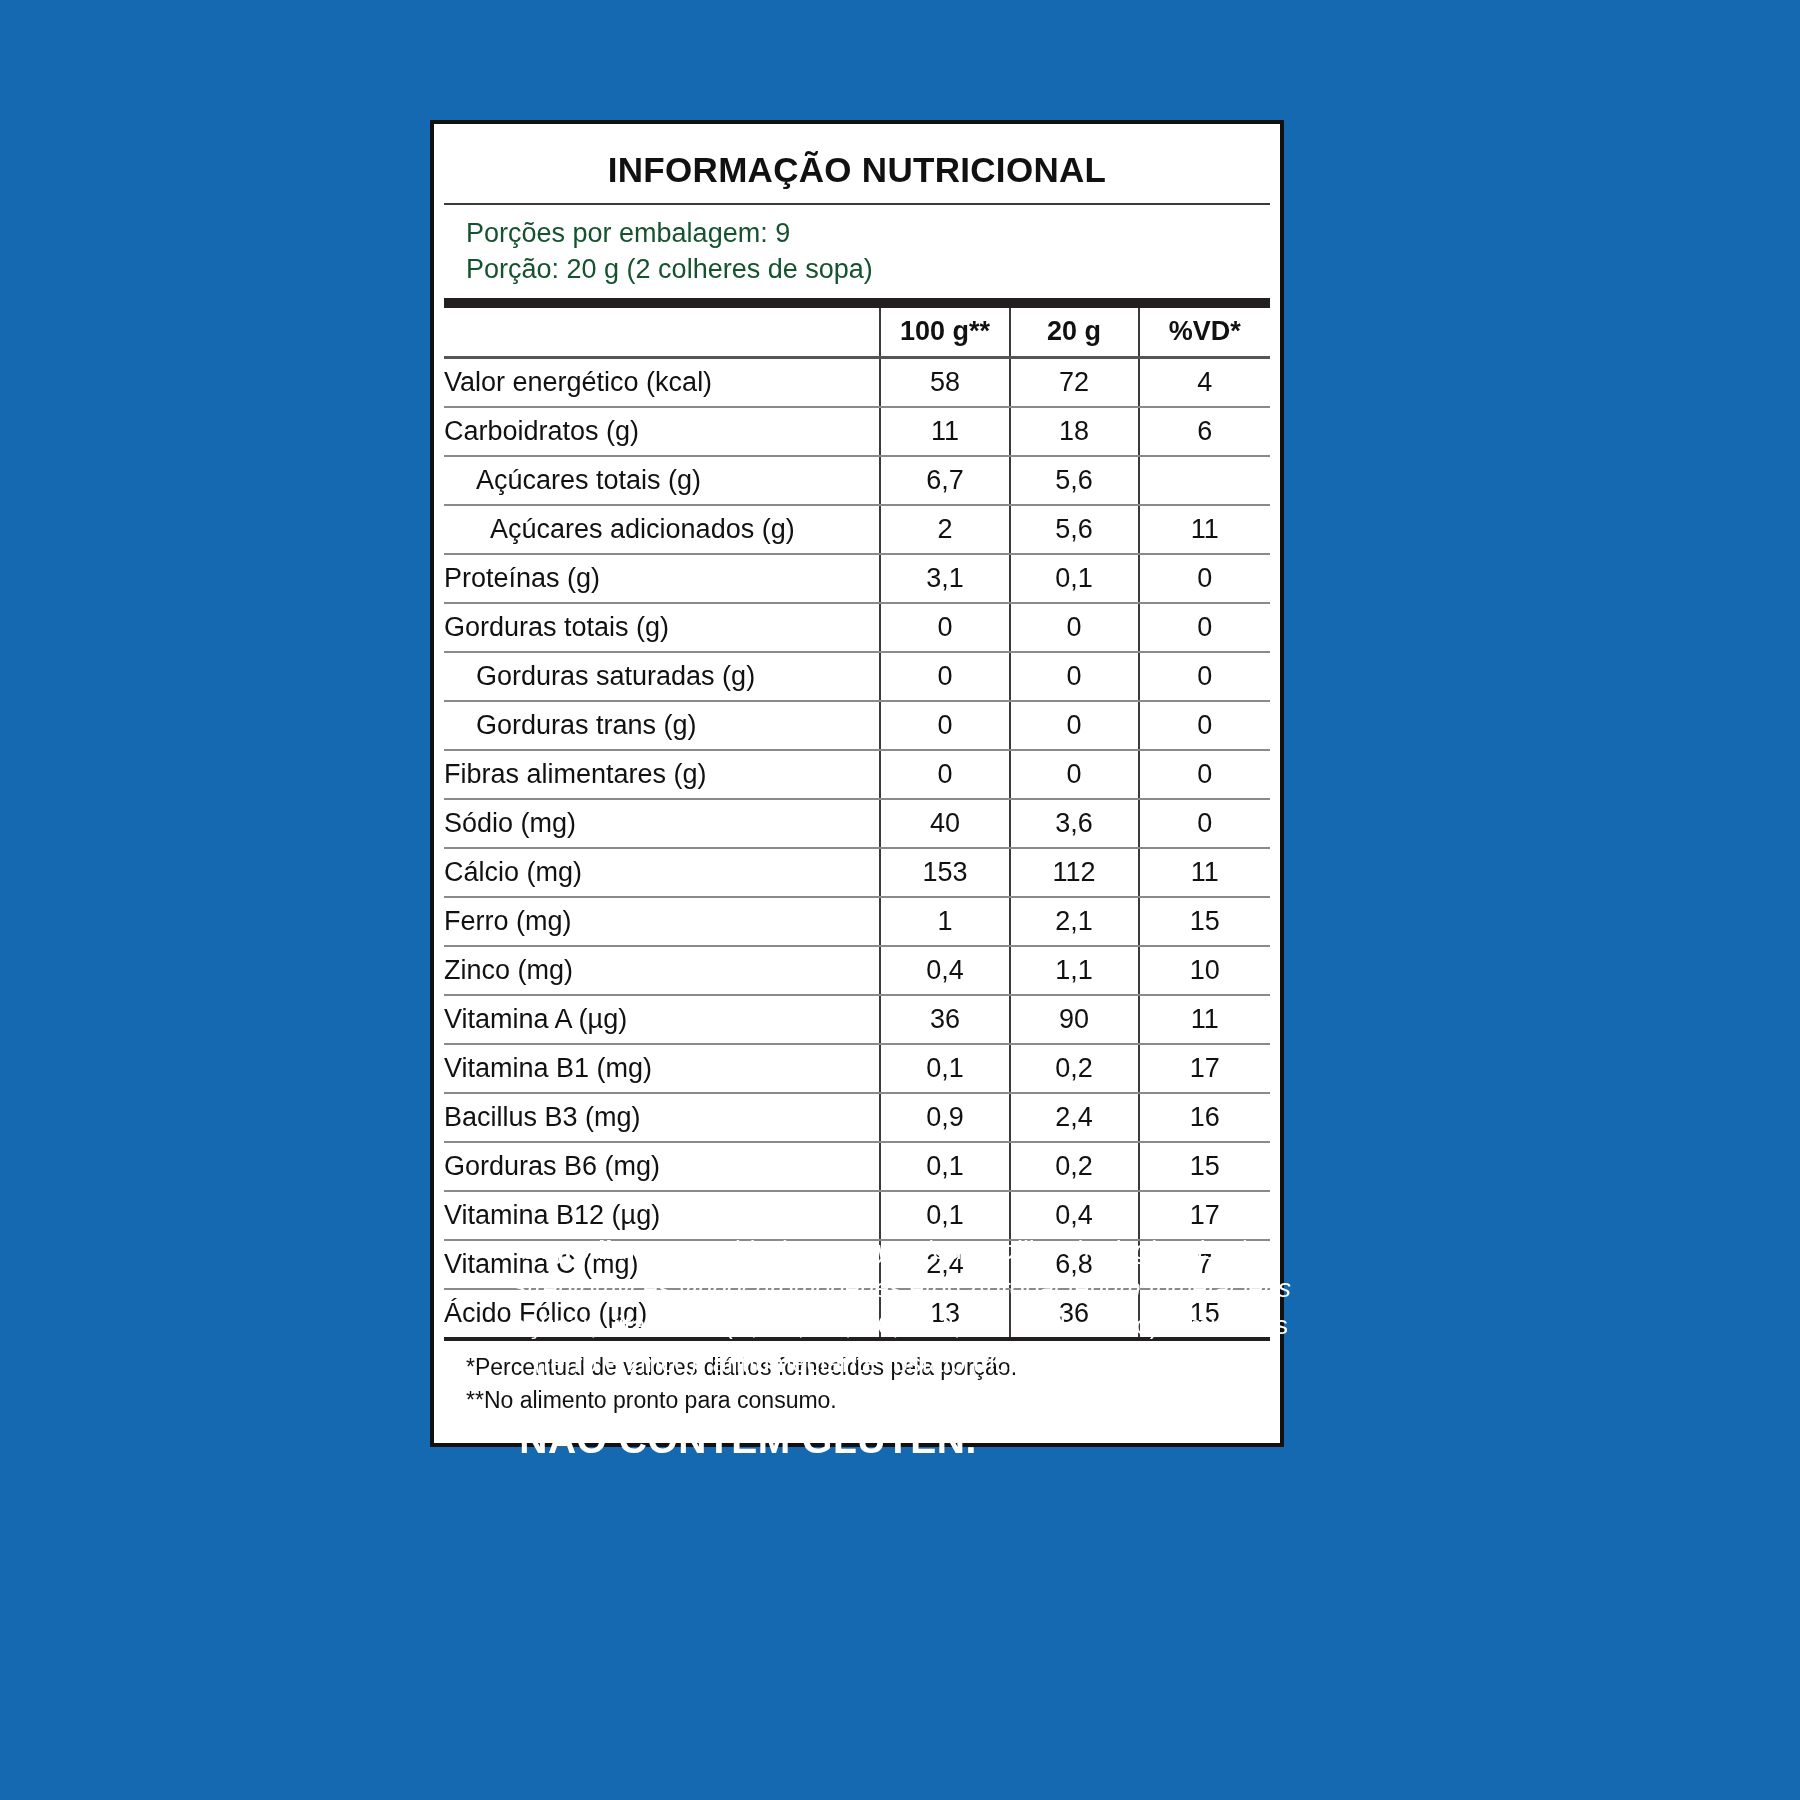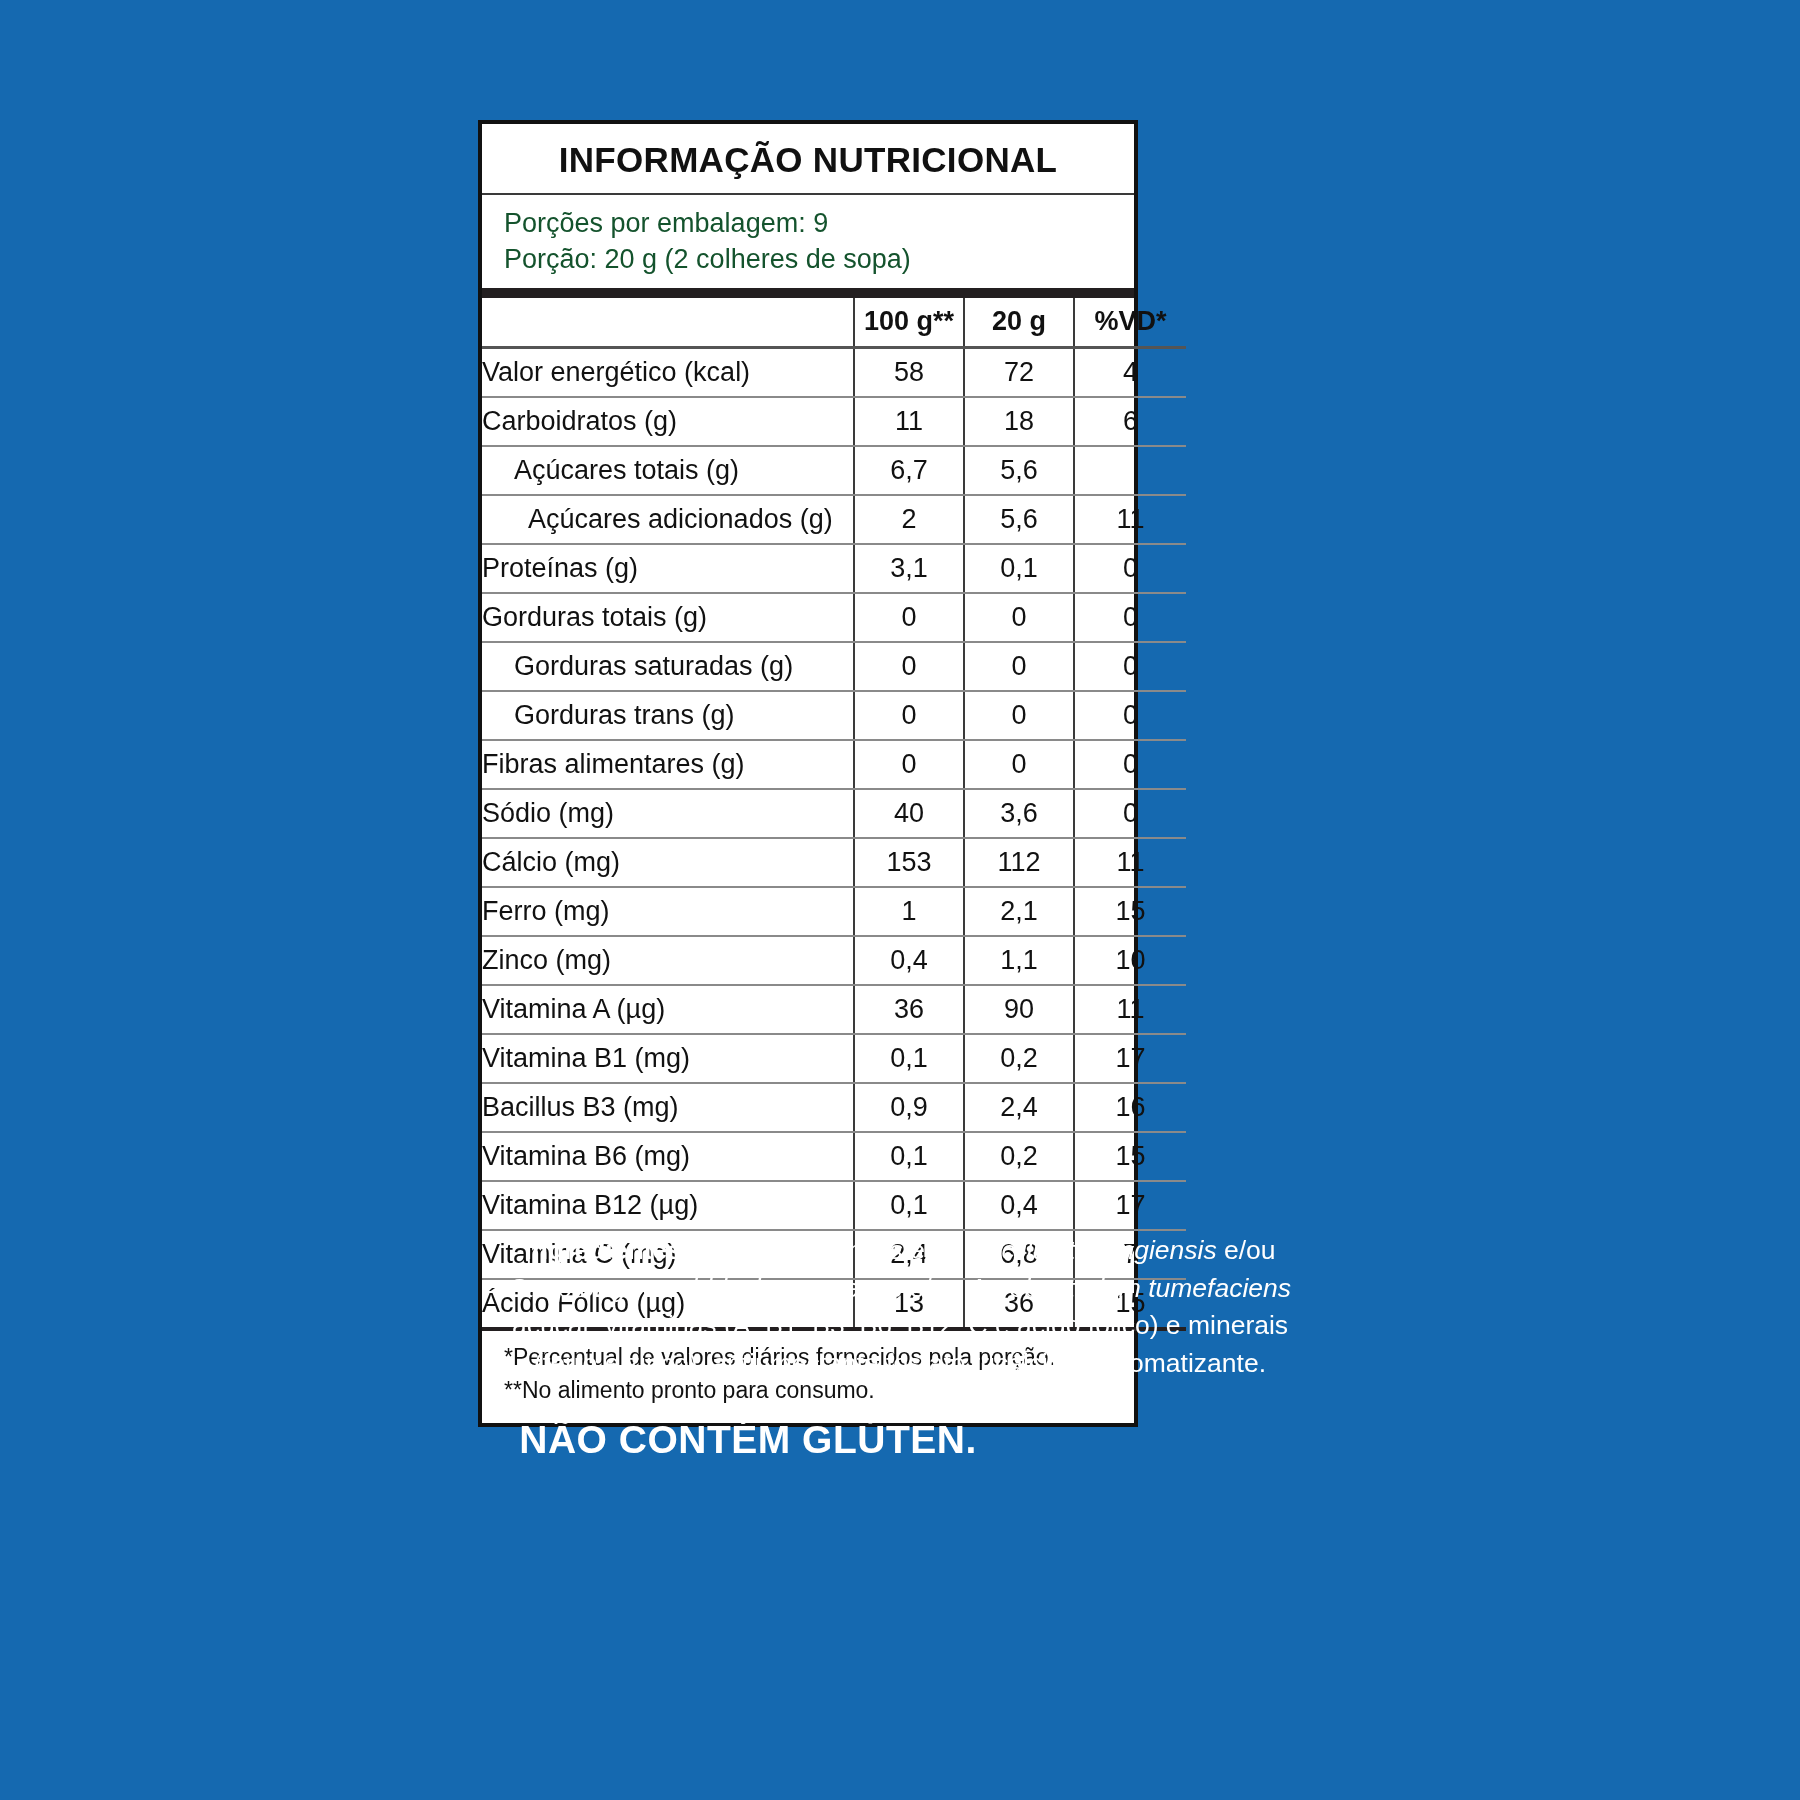--- a/index.html
+++ b/index.html
@@ -13,26 +13,25 @@
     font-family: "Liberation Sans", sans-serif;
     overflow: hidden;
     position: relative;
   }
 
   
   #nutrition-panel {
     position: absolute;
     left: 430px;
     top: 120px;
-    width: 660px;
+    width: 854px;
     background: #ffffff;
     border: 4px solid #111111;
     box-sizing: border-box;
-    padding: 0;
-    margin-left: 48px;
+    padding: 10px;
   }
 
   .panel-title {
     text-align: center;
     font-size: 35px;
     font-weight: bold;
     color: #111111;
     letter-spacing: 0.3px;
     padding: 18px 0 14px 0;
     border-bottom: 2px solid #3a3a3a;
@@ -258,21 +257,21 @@
           <td class="n-val">0,2</td>
           <td class="n-val">17</td>
         </tr>
         <tr>
           <td class="n-name">Bacillus B3 (mg)</td>
           <td class="n-val">0,9</td>
           <td class="n-val">2,4</td>
           <td class="n-val">16</td>
         </tr>
         <tr>
-          <td class="n-name">Vitamina B6 (mg)</td>
+          <td class="n-name">Gorduras B6 (mg)</td>
           <td class="n-val">0,1</td>
           <td class="n-val">0,2</td>
           <td class="n-val">15</td>
         </tr>
         <tr>
           <td class="n-name">Vitamina B12 (µg)</td>
           <td class="n-val">0,1</td>
           <td class="n-val">0,4</td>
           <td class="n-val">17</td>
         </tr>

